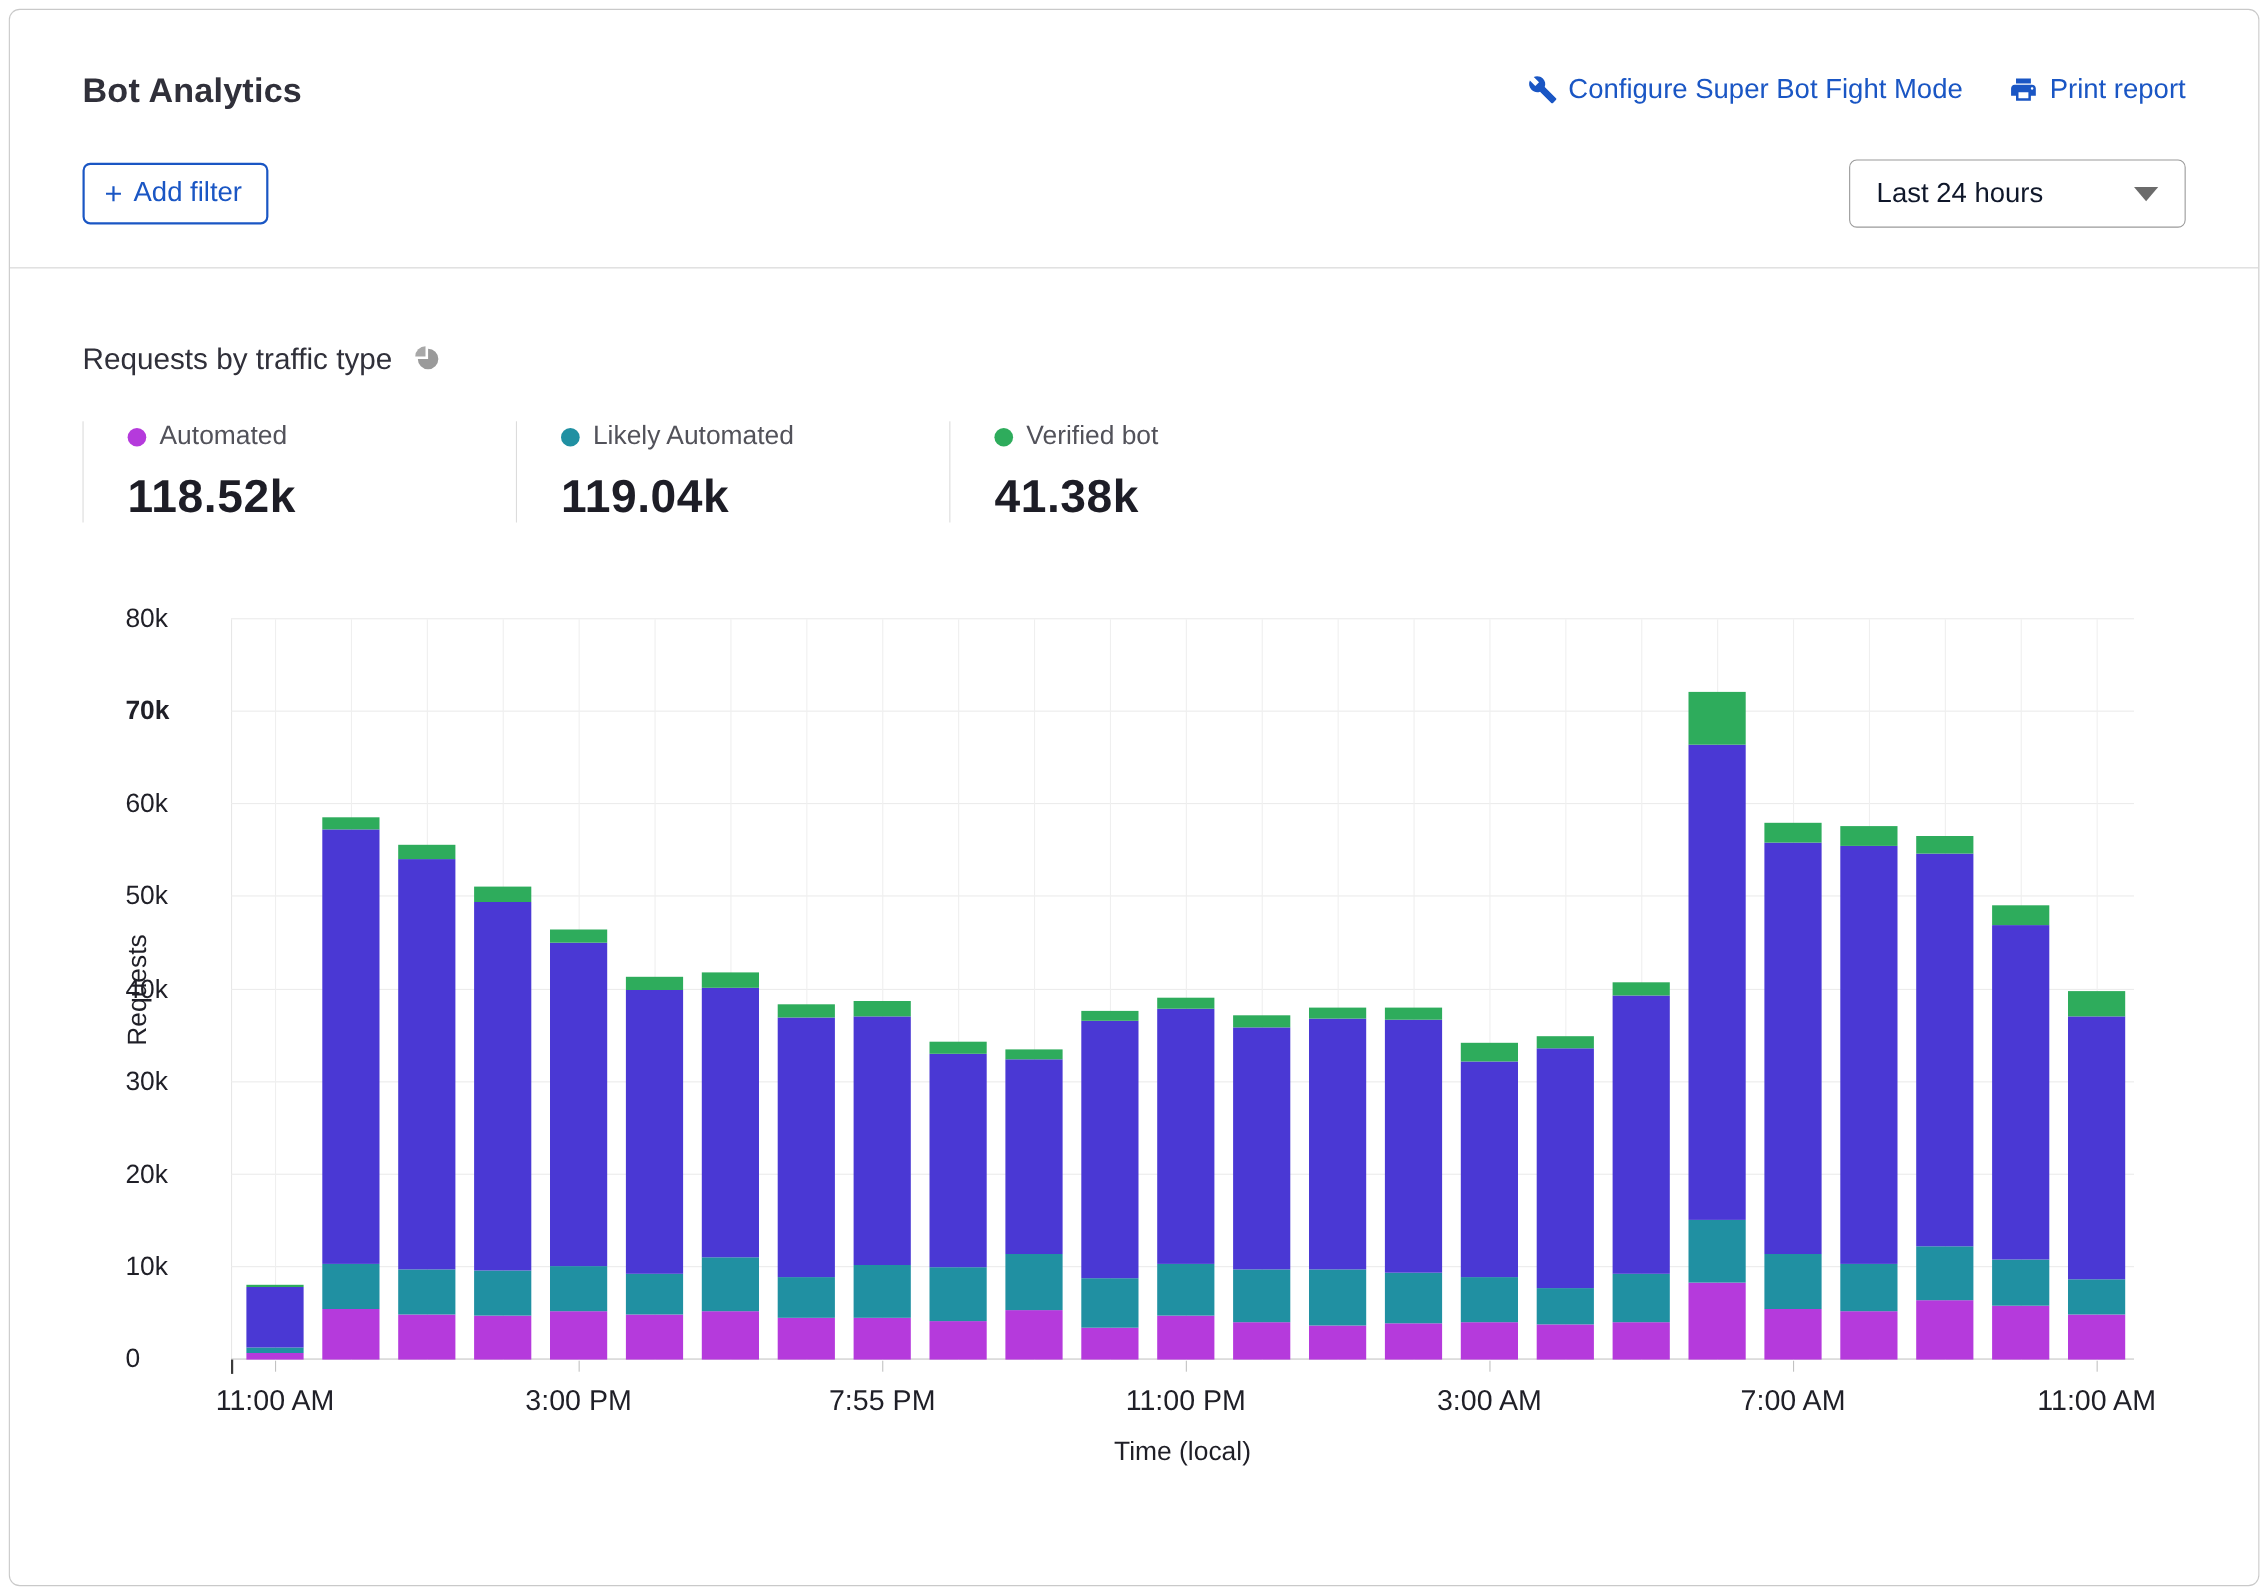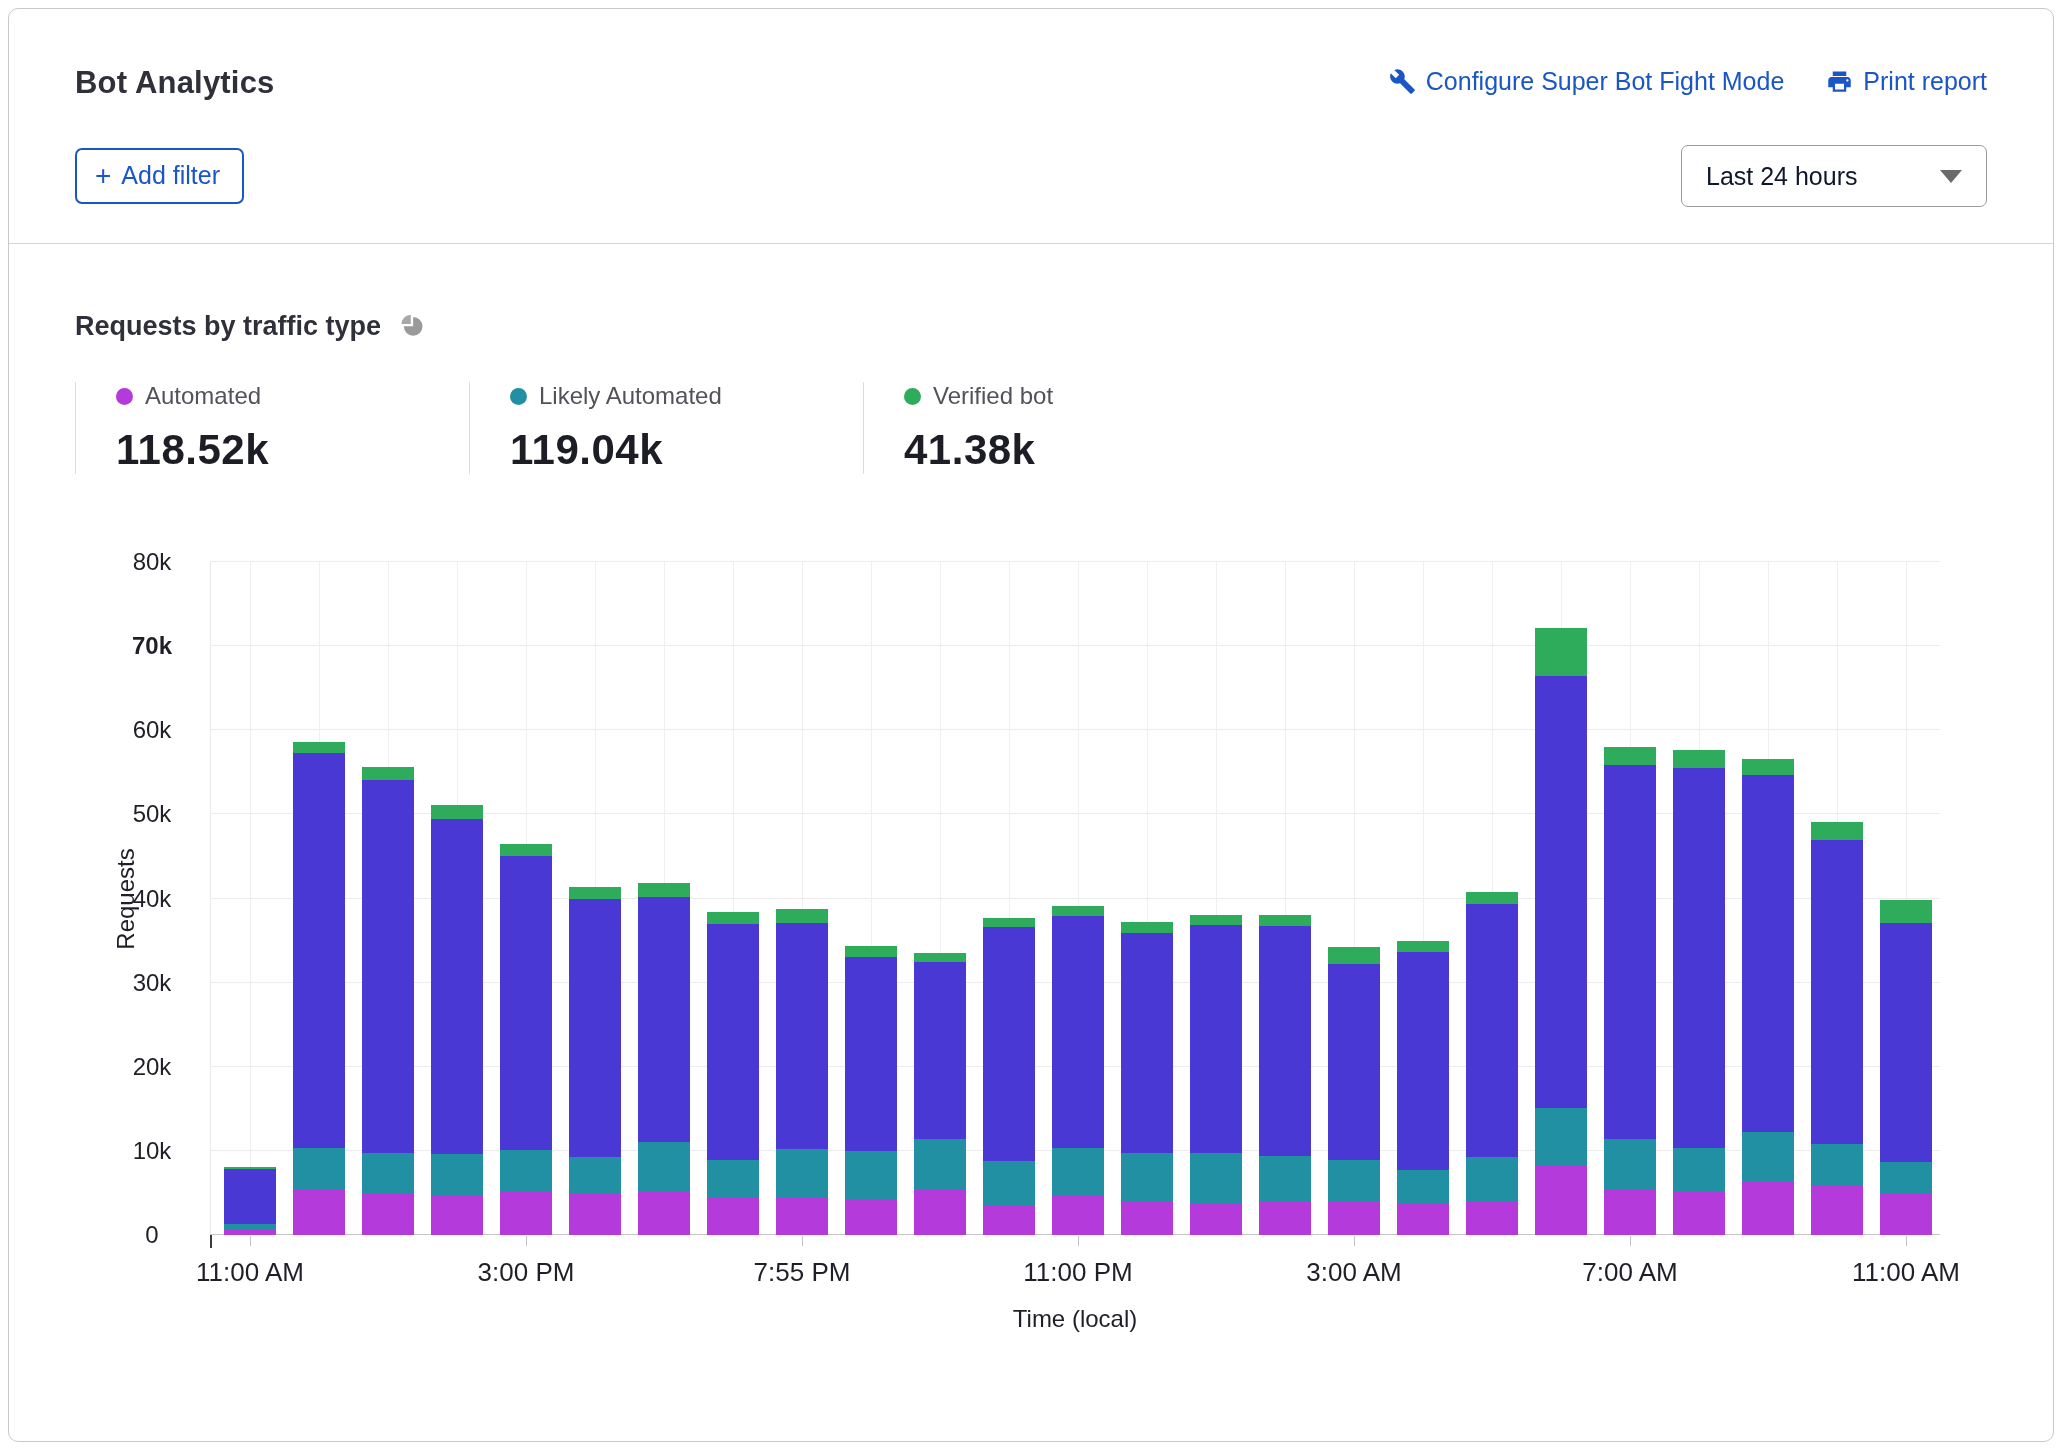--- a/index.html
+++ b/index.html
@@ -26,37 +26,37 @@
     width:306px; height:62px; border:1px solid #9a9a9a; border-radius:7px;
     display:flex; align-items:center; justify-content:space-between;
     padding:0 24px; cursor:pointer; background:#fff;
   }
   .dropdown-value { font-size:25px; color:#0f172a; }
   .caret { width:0; height:0; border-left:11px solid transparent; border-right:11px solid transparent; border-top:13px solid #6b6b6b; }
   .header-divider { border-top:1px solid #d5d5d5; }
 
   .section { padding:66px 66px 0 66px; }
   .section-title-row { display:flex; align-items:center; gap:16px; }
-  .section-title { font-size:27px; font-weight:700; color:#30303a; }
+  .section-title { font-size:27px; font-weight:400; color:#30303a; }
   .stats-row { display:flex; margin-top:40px; }
   .stat { width:394px; padding-left:40px; border-left:1px solid #dcdcdc; }
   .stat.first { width:372px; padding-left:0; border-left:none; }
   .stat-label-row { display:flex; align-items:center; gap:12px; }
   .stat-dot { width:17px; height:17px; border-radius:50%; flex:0 0 auto; }
   .stat-label { font-size:24px; color:#52525a; }
   .stat-value { font-size:42px; font-weight:700; color:#1d1d26; margin-top:16px; letter-spacing:.5px; }
 
   .chart { position:relative; height:880px; }
   .plot { position:absolute; left:201px; top:88px; width:1730px; height:673px; }
   .grid-h { position:absolute; left:0; width:100%; height:1px; background:#ececec; }
   .grid-h.axis { background:#c6c6c6; }
   .grid-v { position:absolute; top:0; height:100%; width:1px; background:#efefef; }
   .axis-left-line { position:absolute; left:0; top:0; width:1px; height:100%; background:#e7e7e7; }
   .bar-seg { position:absolute; }
-  .y-label { position:absolute; width:76px; text-align:center; font-size:24px; color:#1f1f27; }
+  .y-label { position:absolute; width:76px; text-align:left; font-size:24px; color:#1f1f27; }
   .ylabel-requests {
     position:absolute; font-size:24px; color:#1f1f27;
     transform:rotate(-90deg); transform-origin:center; white-space:nowrap;
   }
   .x-tick { position:absolute; width:1px; height:10px; background:#c2c2c2; }
   .x-tick.origin { width:2px; height:13px; background:#3b3b3b; }
   .x-label { position:absolute; transform:translateX(-50%); font-size:26px; color:#1f1f27; white-space:nowrap; }
   .x-axis-title { position:absolute; transform:translateX(-50%); font-size:24px; color:#1f1f27; }
 </style>
 </head>

